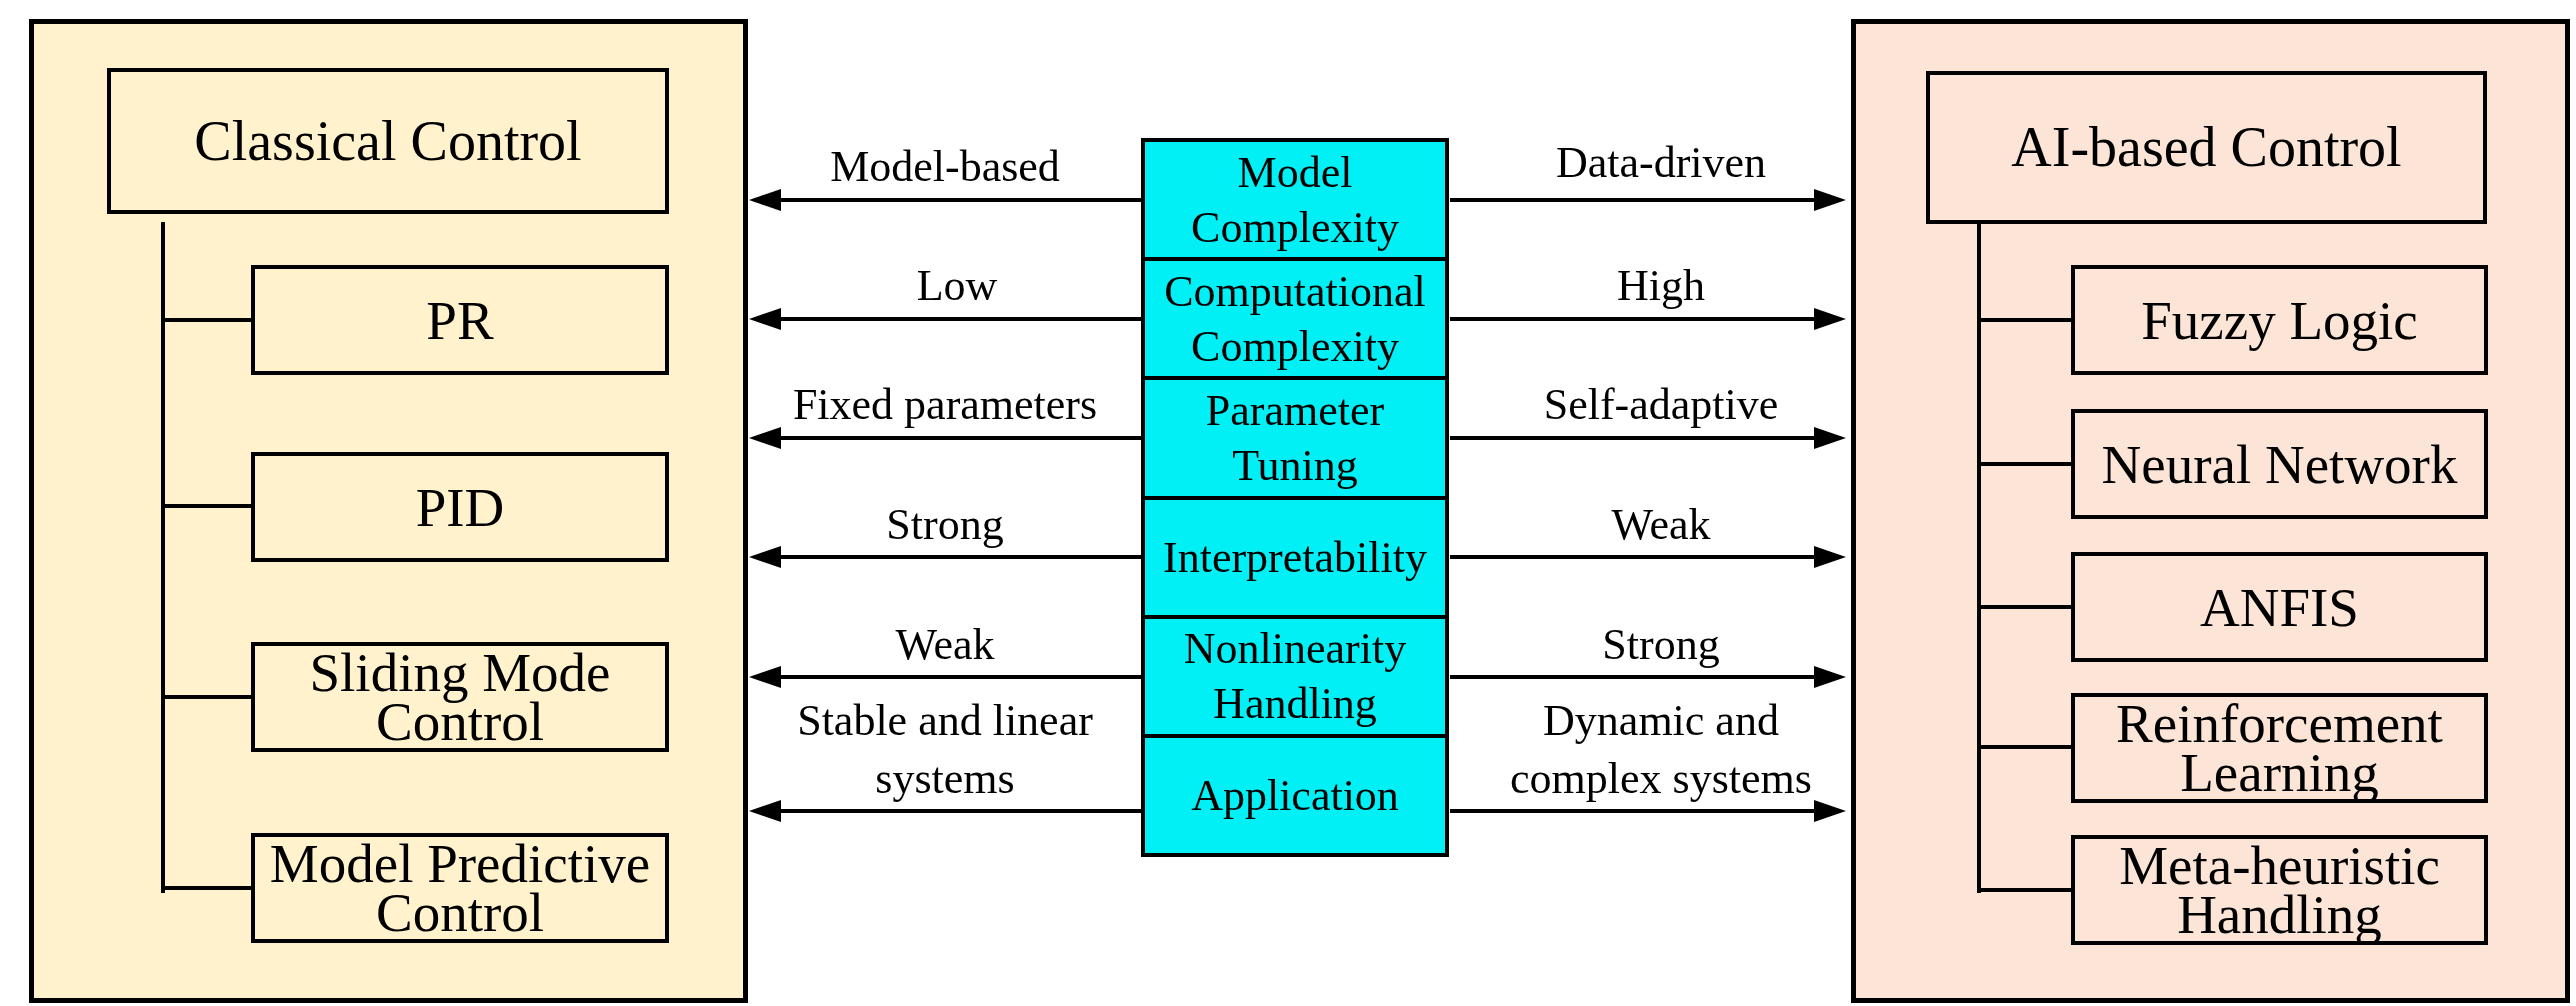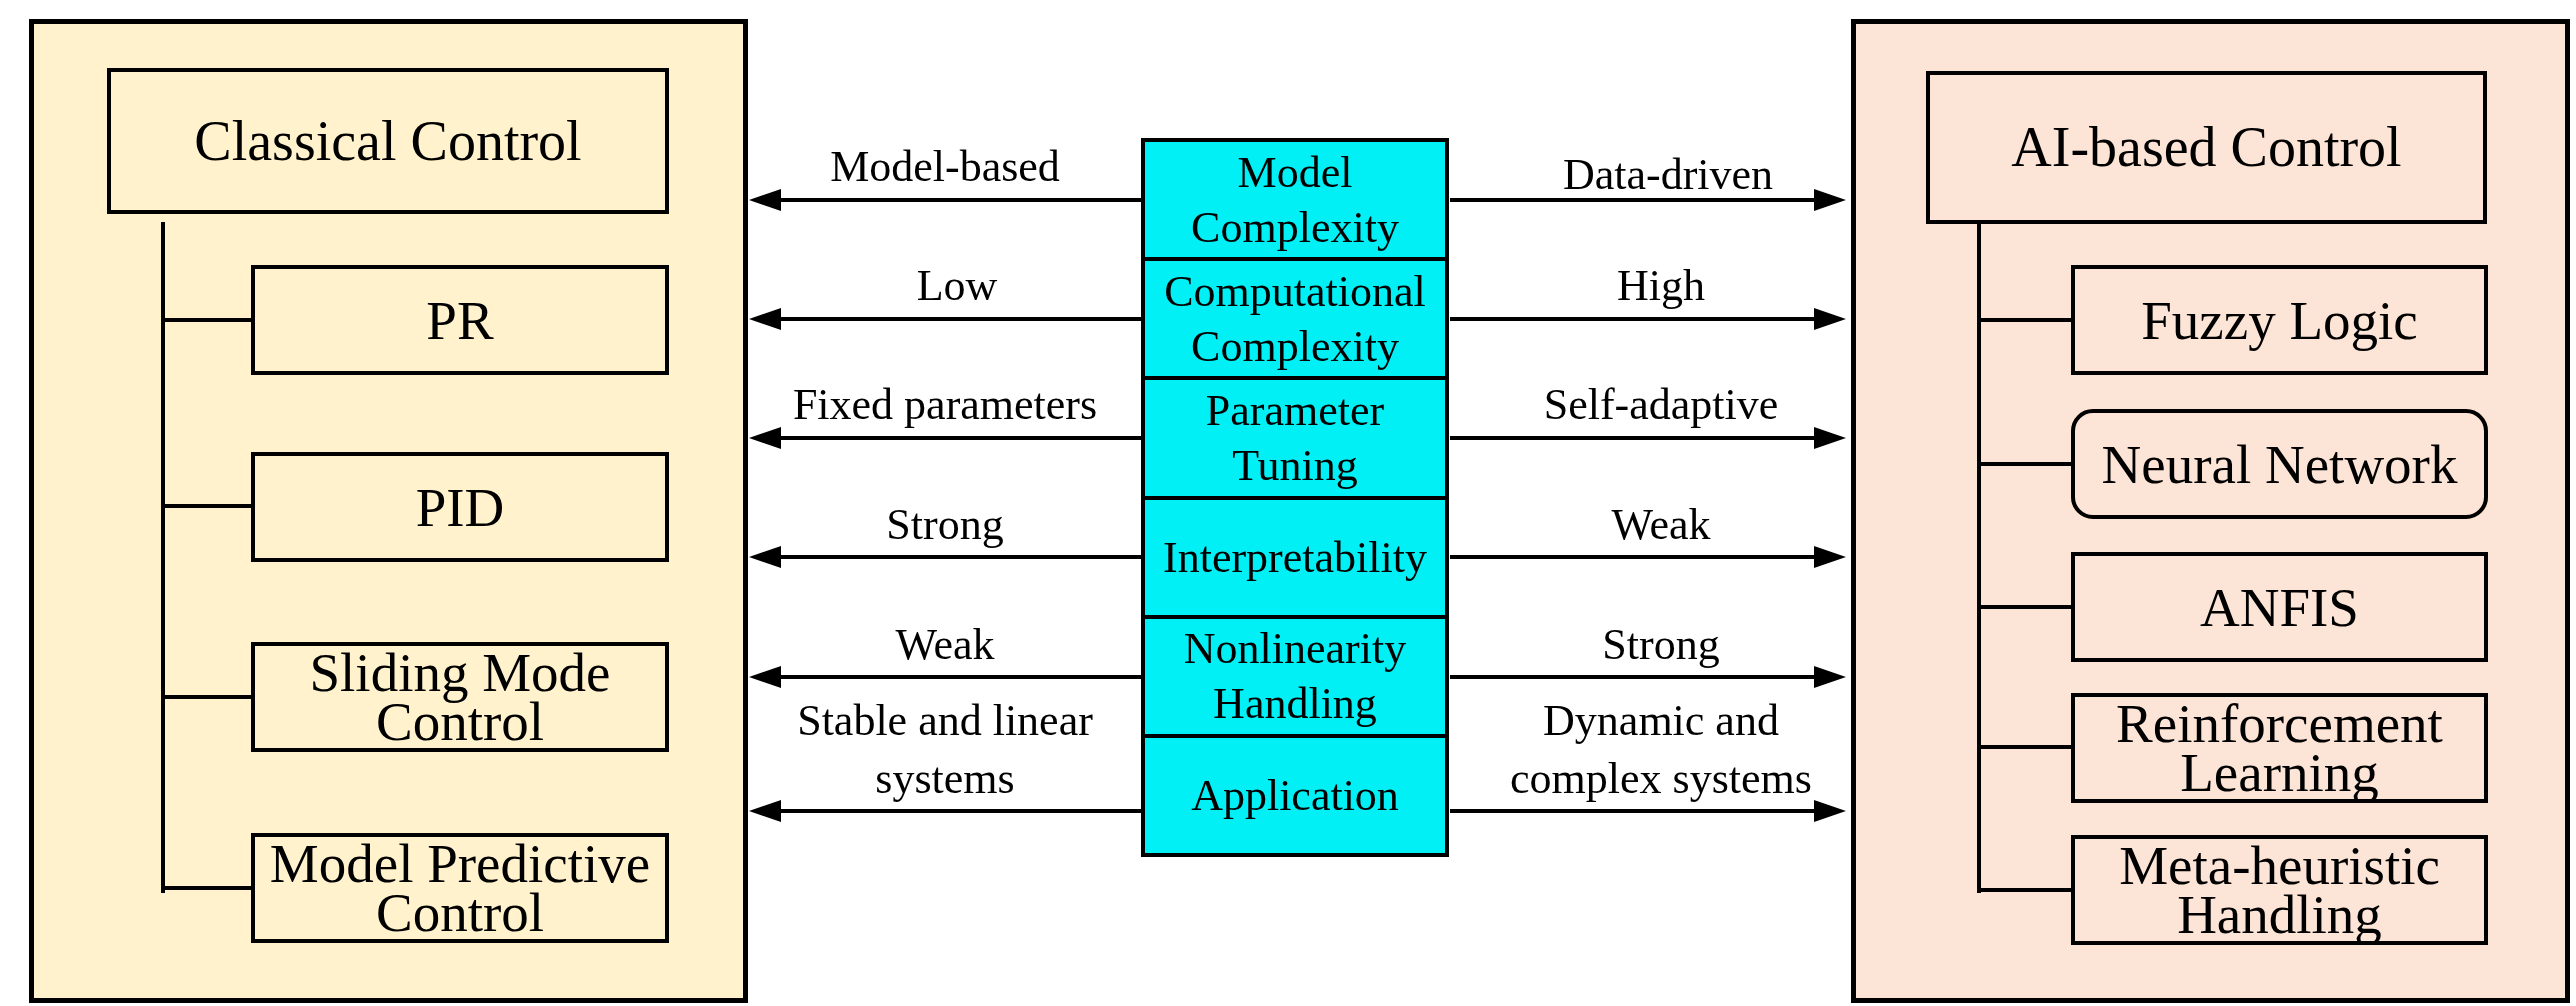--- a/index.html
+++ b/index.html
@@ -139,21 +139,21 @@
   <div class="abs arrow-head-right" style="left:1814px; top:308px;"></div>
   <div class="abs arrow-line" style="left:1450px; top:436px;  width:369px;"></div>
   <div class="abs arrow-head-right" style="left:1814px; top:427px;"></div>
   <div class="abs arrow-line" style="left:1450px; top:555px;  width:369px;"></div>
   <div class="abs arrow-head-right" style="left:1814px; top:546px;"></div>
   <div class="abs arrow-line" style="left:1450px; top:675px;  width:369px;"></div>
   <div class="abs arrow-head-right" style="left:1814px; top:666px;"></div>
   <div class="abs arrow-line" style="left:1450px; top:809px; width:369px;"></div>
   <div class="abs arrow-head-right" style="left:1814px; top:800px;"></div>
 
-  <div class="abs arrow-label" style="left:1661px; top:146px;margin-left:7px;">Data-driven</div>
+  <div class="abs arrow-label" style="left:1661px; top:134px;">Data-driven</div>
   <div class="abs arrow-label" style="left:1661px; top:257px;">High</div>
   <div class="abs arrow-label" style="left:1661px; top:376px;">Self-adaptive</div>
   <div class="abs arrow-label" style="left:1661px; top:496px;">Weak</div>
   <div class="abs arrow-label" style="left:1661px; top:616px;">Strong</div>
   <div class="abs arrow-label" style="left:1661px; top:692px;">Dynamic and
 complex systems</div>
 
   <div class="abs panel ai" style="left:1851px; top:19px; width:719px; height:984px;"></div>
 
   <div class="abs tline" style="left:1977px; top:224px; width:4.1px;  height:669px;"></div>
@@ -163,21 +163,21 @@
   <div class="abs tline" style="left:1977px; top:745px; width:94px; height:4.1px;"></div>
   <div class="abs tline" style="left:1977px; top:888px; width:94px; height:4.1px;"></div>
 
   <div class="abs box ai-bg title-box" style="left:1926px; top:71px; width:561px; height:153px;">
     <span>AI-based Control</span>
   </div>
 
   <div class="abs box ai-bg child-box" style="left:2071px; top:265px; width:417px; height:110px;">
     <span>Fuzzy Logic</span>
   </div>
-  <div class="abs box ai-bg child-box" style="left:2071px; top:409px; width:417px; height:110px;border-radius:22px;">
+  <div class="abs box ai-bg child-box" style="left:2071px; top:409px; width:417px; height:110px;">
     <span>Neural Network</span>
   </div>
   <div class="abs box ai-bg child-box" style="left:2071px; top:552px; width:417px; height:110px;">
     <span>ANFIS</span>
   </div>
   <div class="abs box ai-bg child-box" style="left:2071px; top:693px; width:417px; height:110px;">
     <span>Reinforcement
 Learning</span>
   </div>
   <div class="abs box ai-bg child-box" style="left:2071px; top:835px; width:417px; height:110px;">

